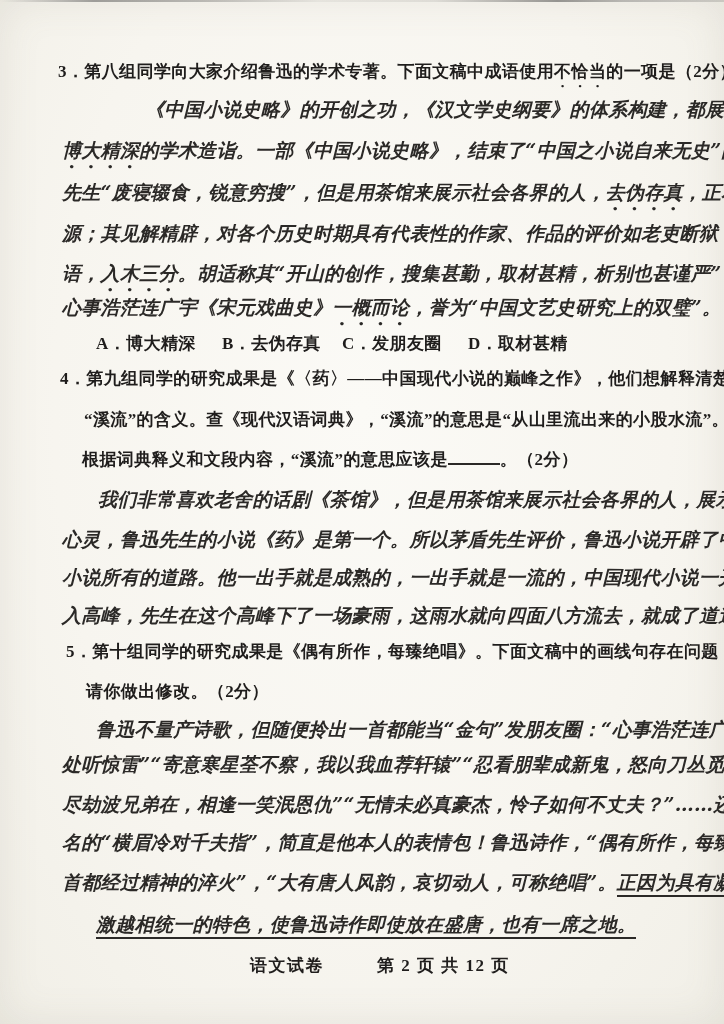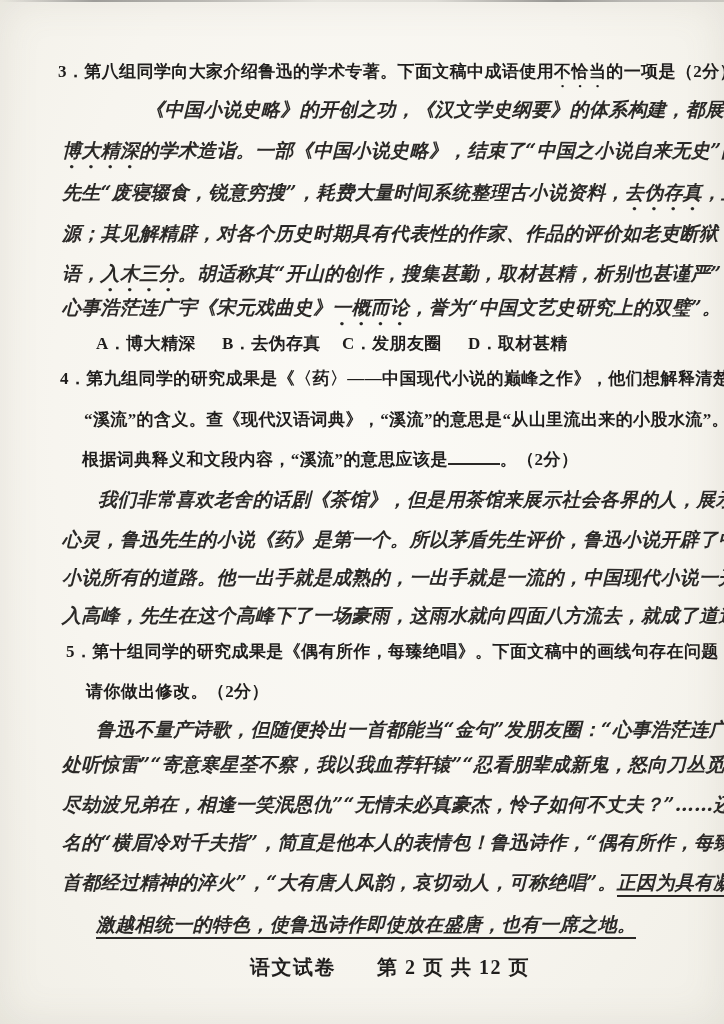--- a/index.html
+++ b/index.html
@@ -56,37 +56,37 @@
   .blank {
     display: inline-block;
     width: 52px;
     height: 15px;
     border-bottom: 2px solid #2b2927;
     vertical-align: baseline;
   }
   .option { position: absolute; top: 0; }
   .footer {
     font-family: "Liberation Serif", "DejaVu Serif", serif;
-    font-size: 20px;
+    font-size: 17px;
     font-weight: 700;
     letter-spacing: 1.5px;
     color: #201e1d;
   }
 </style>
 </head>
 <body>
 
 <div class="page">
   <div class="scan-edge"></div>
 
   <div class="line stem" style="top:60px;left:58px;"><span>3．第八组同学向大家介绍鲁迅的学术专著。下面文稿中成语使用</span><span class="em-dots">不恰当</span><span>的一项是（2分）</span></div>
 
   <div class="line passage" style="top:97px;left:145px;"><span>《中国小说史略》的开创之功，《汉文学史纲要》的体系构建，都展现出鲁迅先生</span></div>
   <div class="line passage" style="top:138px;left:62px;"><span class="em-dots">博大精深</span><span>的学术造诣。一部《中国小说史略》，结束了“中国之小说自来无史”的时代。</span></div>
-  <div class="line passage" style="top:180px;left:62px;"><span>先生“废寝辍食，锐意穷搜”，耗费大量时间系统整理古小说资料，</span><span class="em-dots">去伪存真</span><span>，正本清</span></div>
+  <div class="line passage" style="top:180px;left:62px;"><span>先生“废寝辍食，锐意穷搜”，但是用茶馆来展示社会各界的人，</span><span class="em-dots">去伪存真</span><span>，正本清</span></div>
   <div class="line passage" style="top:221px;left:62px;"><span>源；其见解精辟，对各个历史时期具有代表性的作家、作品的评价如老吏断狱，寥寥数</span></div>
   <div class="line passage" style="top:261px;left:62px;"><span>语，</span><span class="em-dots">入木三分</span><span>。胡适称其“开山的创作，搜集甚勤，取材甚精，析别也甚谨严”，郭沫</span></div>
   <div class="line passage" style="top:295px;left:62px;"><span>心事浩茫连广宇《宋元戏曲史》</span><span class="em-dots">一概而论</span><span>，誉为“中国文艺史研究上的双璧”。</span></div>
 
   <div class="line stem" style="top:332px;left:0;width:724px;height:24px;">
     <span class="option" style="left:96px;">A．博大精深</span>
     <span class="option" style="left:222px;font-family:Liberation Serif, serif;">B．去伪存真</span>
     <span class="option" style="left:342px;">C．发朋友圈</span>
     <span class="option" style="left:468px;">D．取材甚精</span>
   </div>

